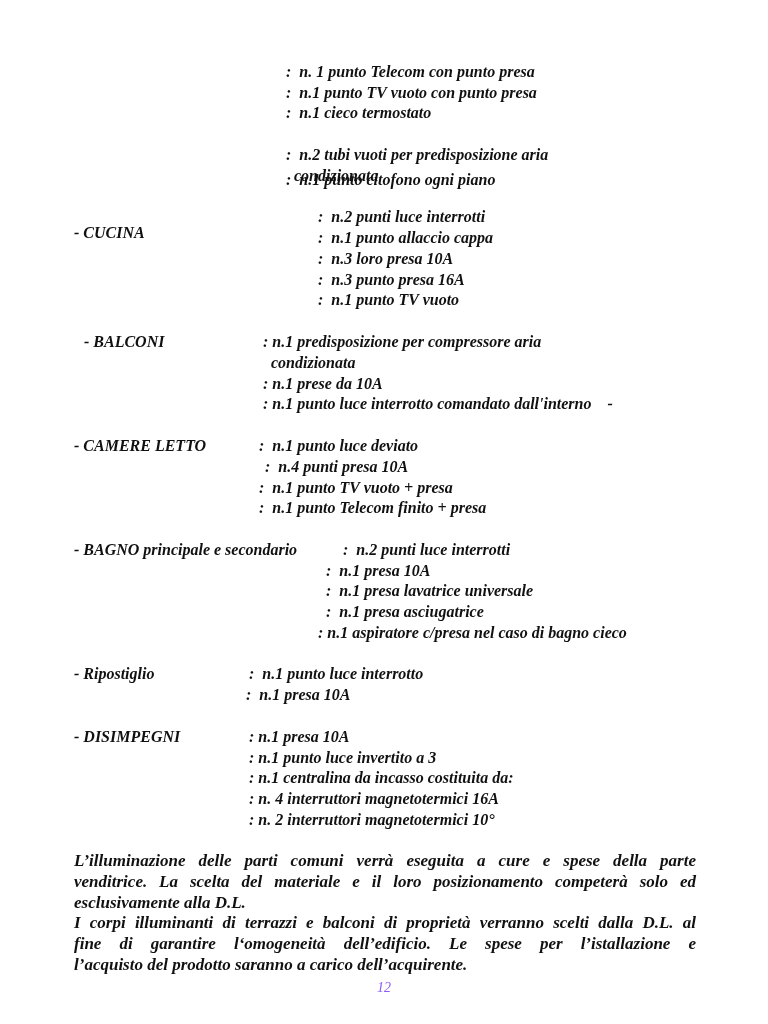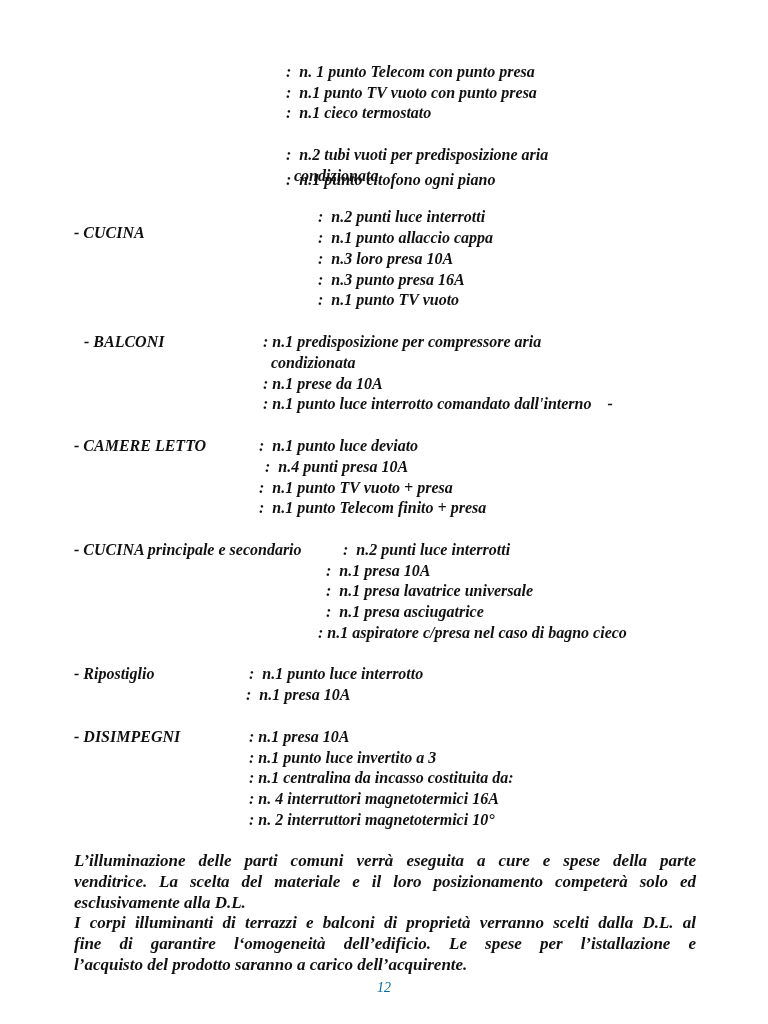--- a/index.html
+++ b/index.html
@@ -16,21 +16,21 @@
     .label { position: absolute; white-space: pre; font-weight: bold; font-size: 16px; line-height: 20px; }
     .para {
       position: absolute; left: 74px; width: 622px;
       font-weight: bold; font-size: 17px; line-height: 20.8px;
       text-align: justify;
     }
     .para span.l { display: block; text-align: justify; text-align-last: justify; }
     .para span.last { display: block; text-align: right; text-align-last: left; }
     .pagenum {
       position: absolute; left: 0; width: 768px; top: 980px; text-align: center;
-      font-size: 14px; font-weight: normal; color: #0369a1;
+      font-size: 14px; font-weight: normal; color: #8b5cf6;
     }
   </style>
 </head>
 <body>
 
 <div class="page">
 
   <div>
     <div class="line" style="left:286px; top:62px;">:  n. 1 punto Telecom con punto presa</div>
     <div class="line" style="left:286px; top:83px;">:  n.1 punto TV vuoto con punto presa</div>
@@ -59,21 +59,21 @@
 
   <div>
     <div class="label" style="left:74px; top:436px;">- CAMERE LETTO</div>
     <div class="line" style="left:259px; top:436px;">:  n.1 punto luce deviato</div>
     <div class="line" style="left:265px; top:457px;">:  n.4 punti presa 10A</div>
     <div class="line" style="left:259px; top:478px;">:  n.1 punto TV vuoto + presa</div>
     <div class="line" style="left:259px; top:498px;">:  n.1 punto Telecom finito + presa</div>
   </div>
 
   <div>
-    <div class="label" style="left:74px; top:540px;">- CUCINA principale e secondario</div>
+    <div class="label" style="left:74px; top:540px;">- BAGNO principale e secondario</div>
     <div class="line" style="left:343px; top:540px;">:  n.2 punti luce interrotti</div>
     <div class="line" style="left:326px; top:561px;">:  n.1 presa 10A</div>
     <div class="line" style="left:326px; top:581px;">:  n.1 presa lavatrice universale</div>
     <div class="line" style="left:326px; top:602px;">:  n.1 presa asciugatrice</div>
     <div class="line" style="left:318px; top:623px;">: n.1 aspiratore c/presa nel caso di bagno cieco</div>
   </div>
 
   <div>
     <div class="label" style="left:74px; top:664px;">- Ripostiglio</div>
     <div class="line" style="left:249px; top:664px;">:  n.1 punto luce interrotto</div>

